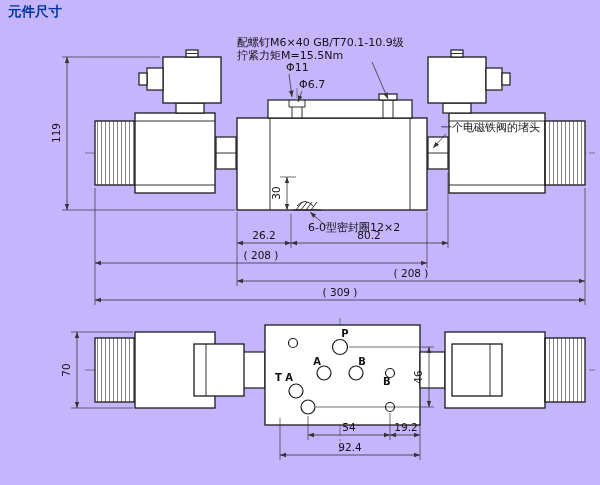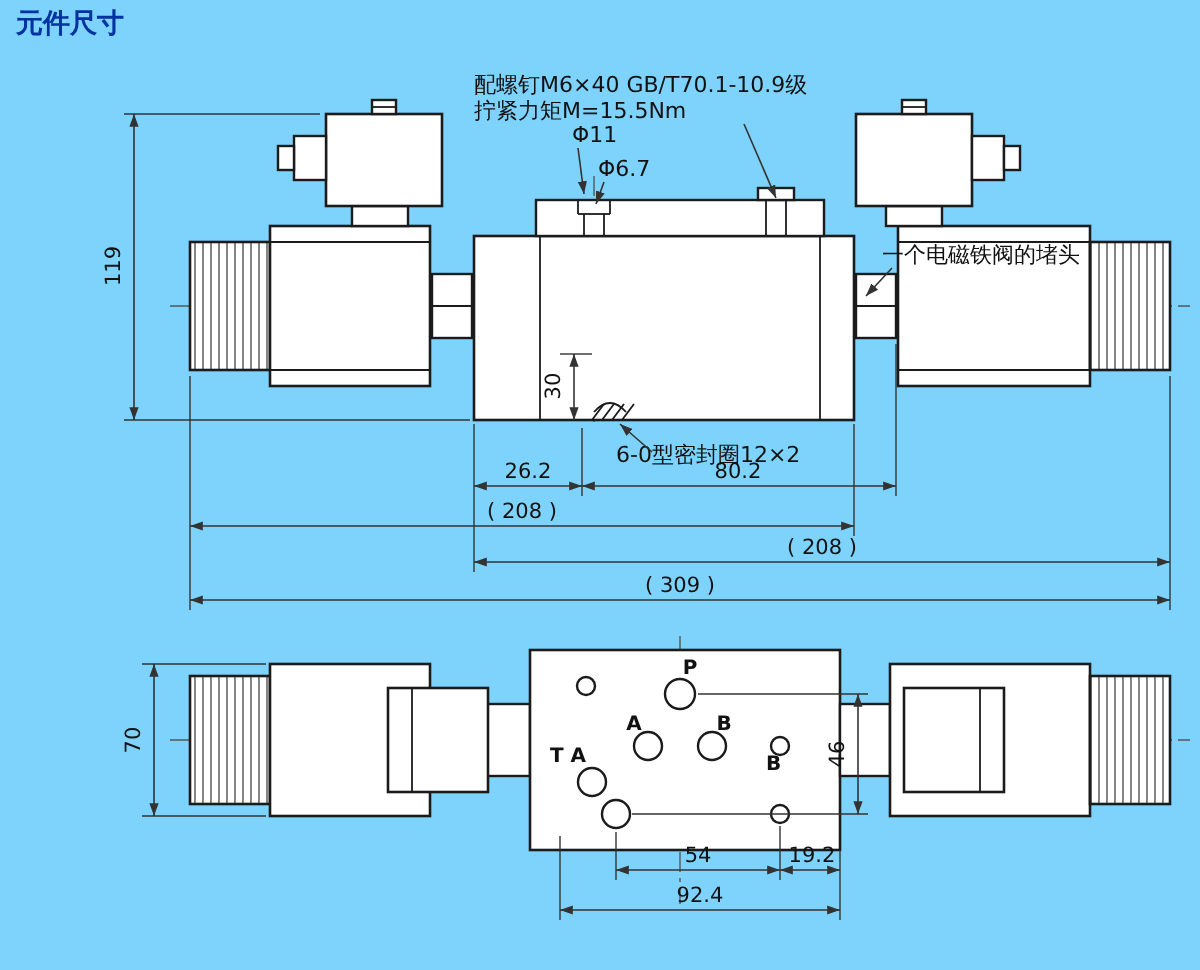--- a/index.html
+++ b/index.html
@@ -1,16 +1,16 @@
 <!DOCTYPE html>
 <html><head>
 <meta charset="utf-8">
 <style>
   html,body{margin:0;padding:0;background:#ffffff;}
-  .stage{position:relative;width:600px;height:485px;background:#7dd3fc;overflow:hidden;
+  .stage{position:relative;width:600px;height:485px;background:#c4b5fd;overflow:hidden;
          font-family:"DejaVu Sans","Liberation Sans",sans-serif;}
   svg{position:absolute;top:0;left:0;}
   .knurl-rect{stroke:#1b1b1b;stroke-width:1.3;}
   .ol{stroke:#1b1b1b;stroke-width:1.3;fill:#ffffff;}
   .olw{stroke:#1b1b1b;stroke-width:1.2;fill:#ffffff;}
   .thin{stroke:#1b1b1b;stroke-width:0.9;fill:none;}
   .cl{stroke:#555;stroke-width:0.7;stroke-dasharray:10 3 2 3;fill:none;}
   .ext{stroke:#333;stroke-width:0.7;fill:none;}
   .dim{stroke:#333;stroke-width:0.8;fill:none;}
   .lead{stroke:#333;stroke-width:0.8;fill:none;}

